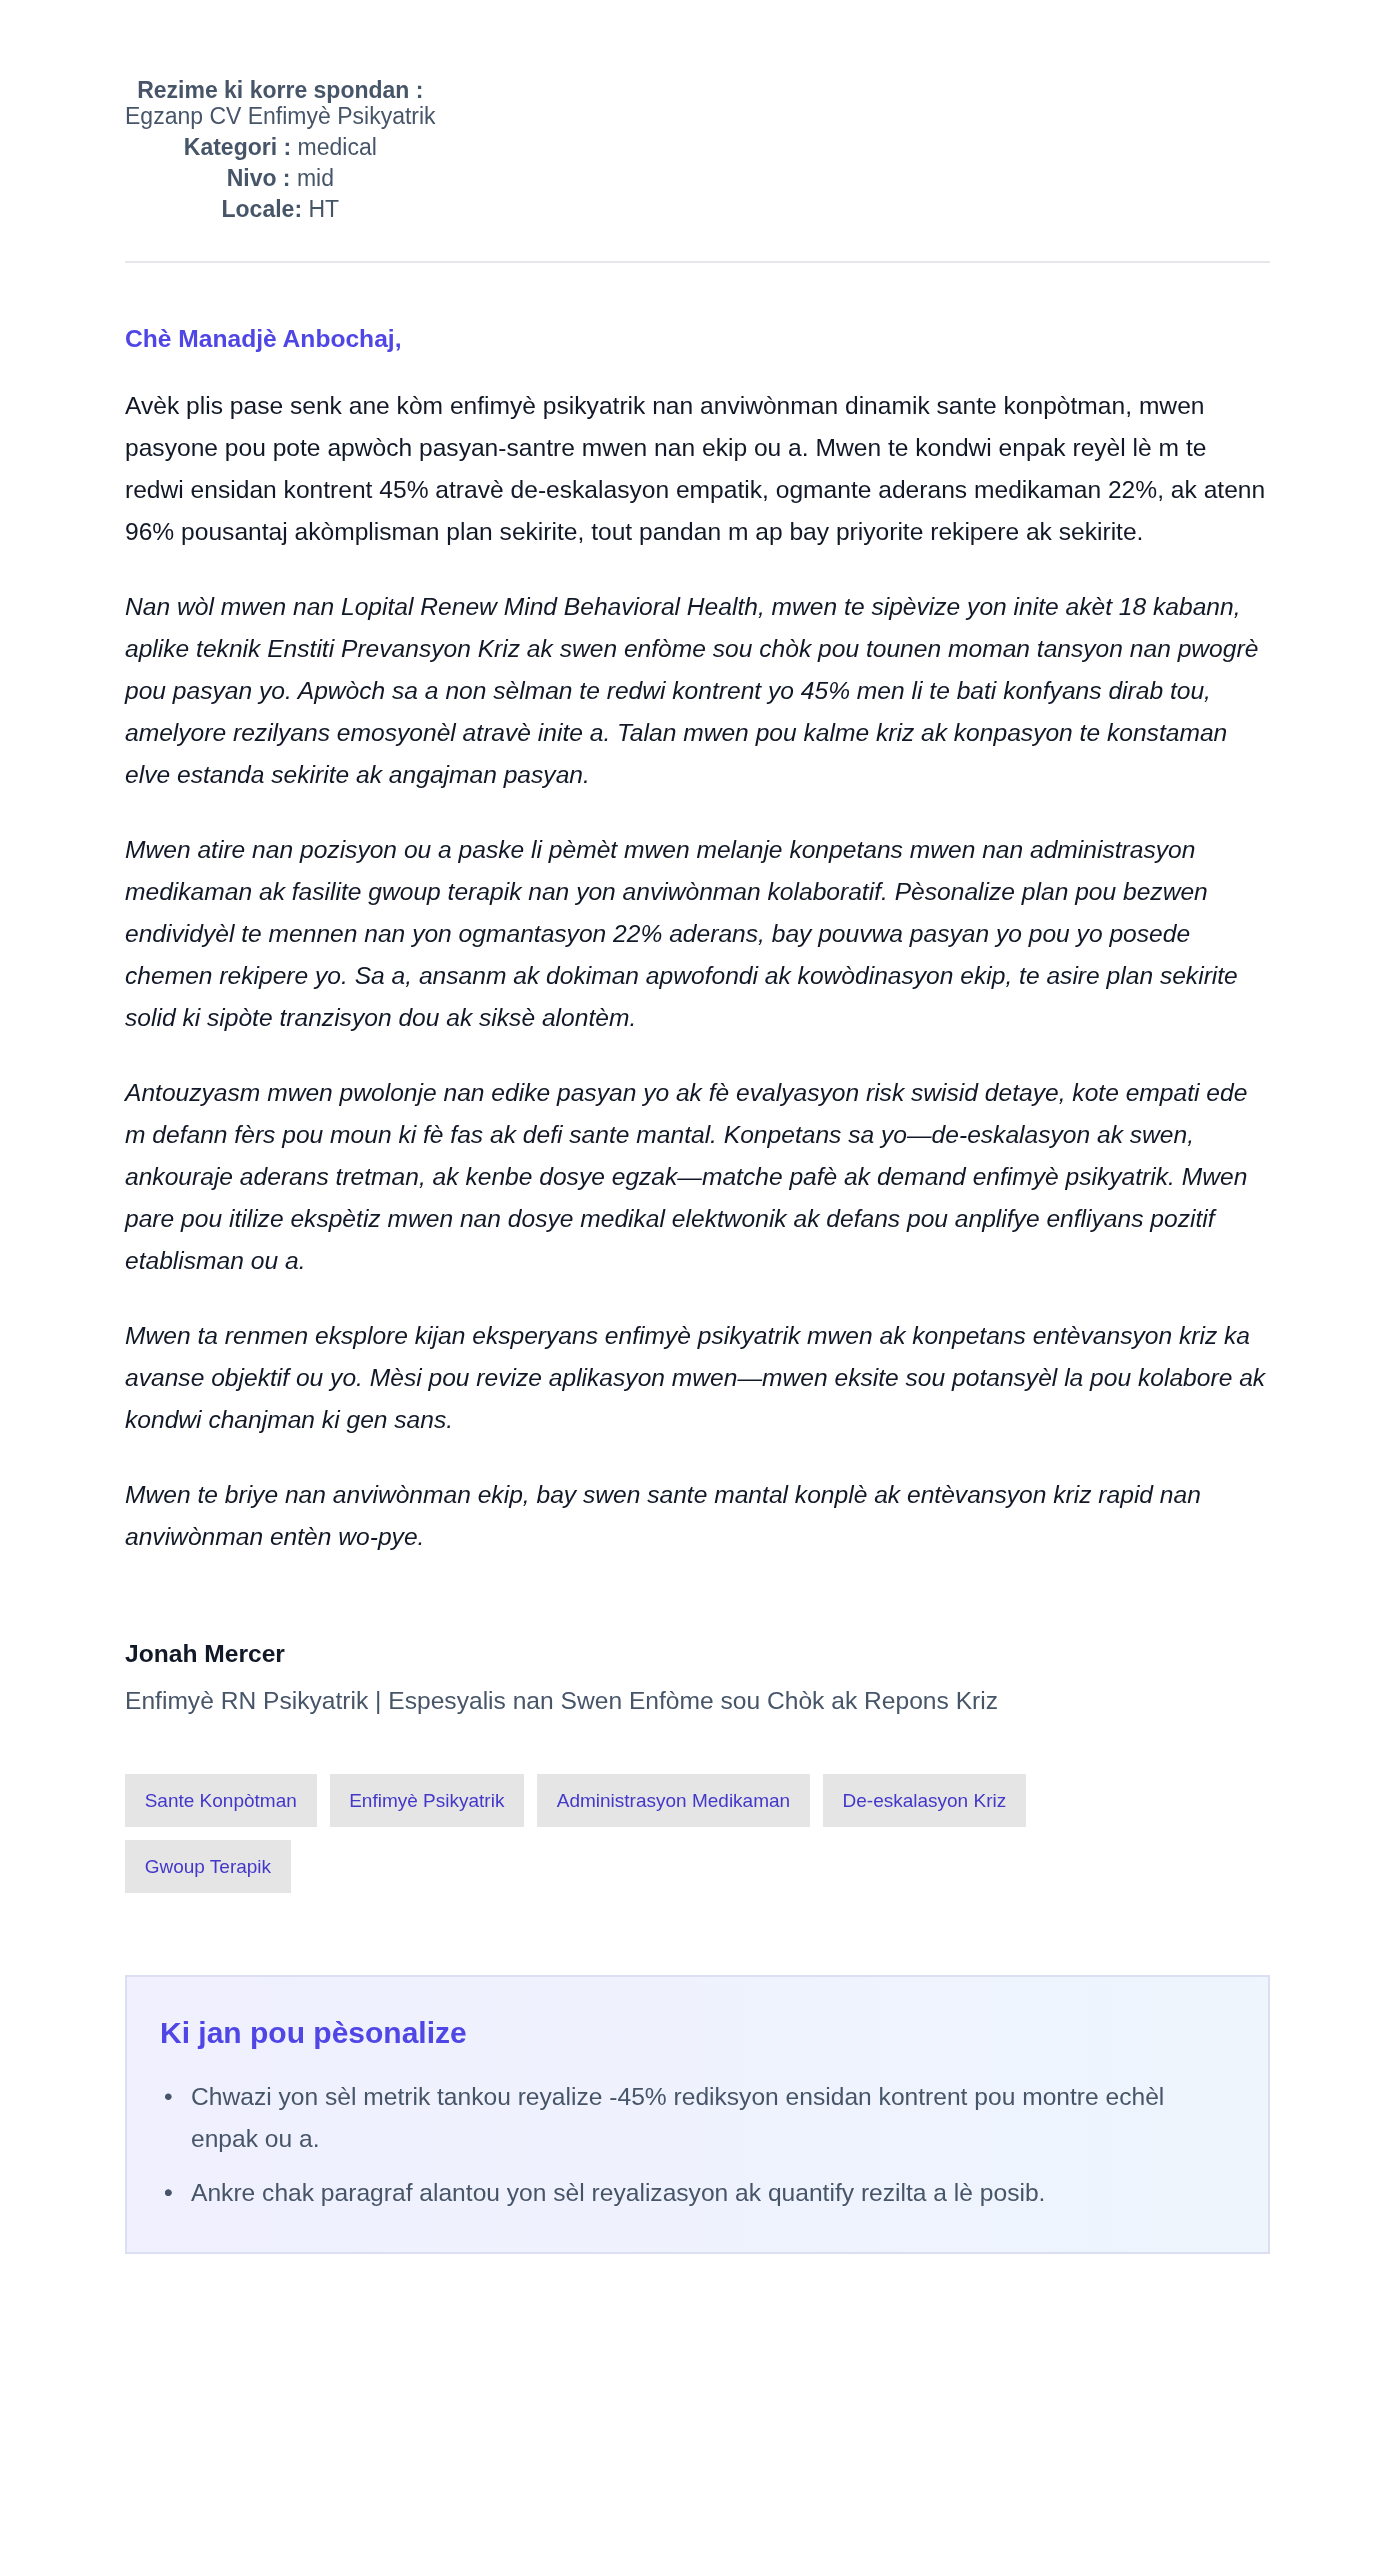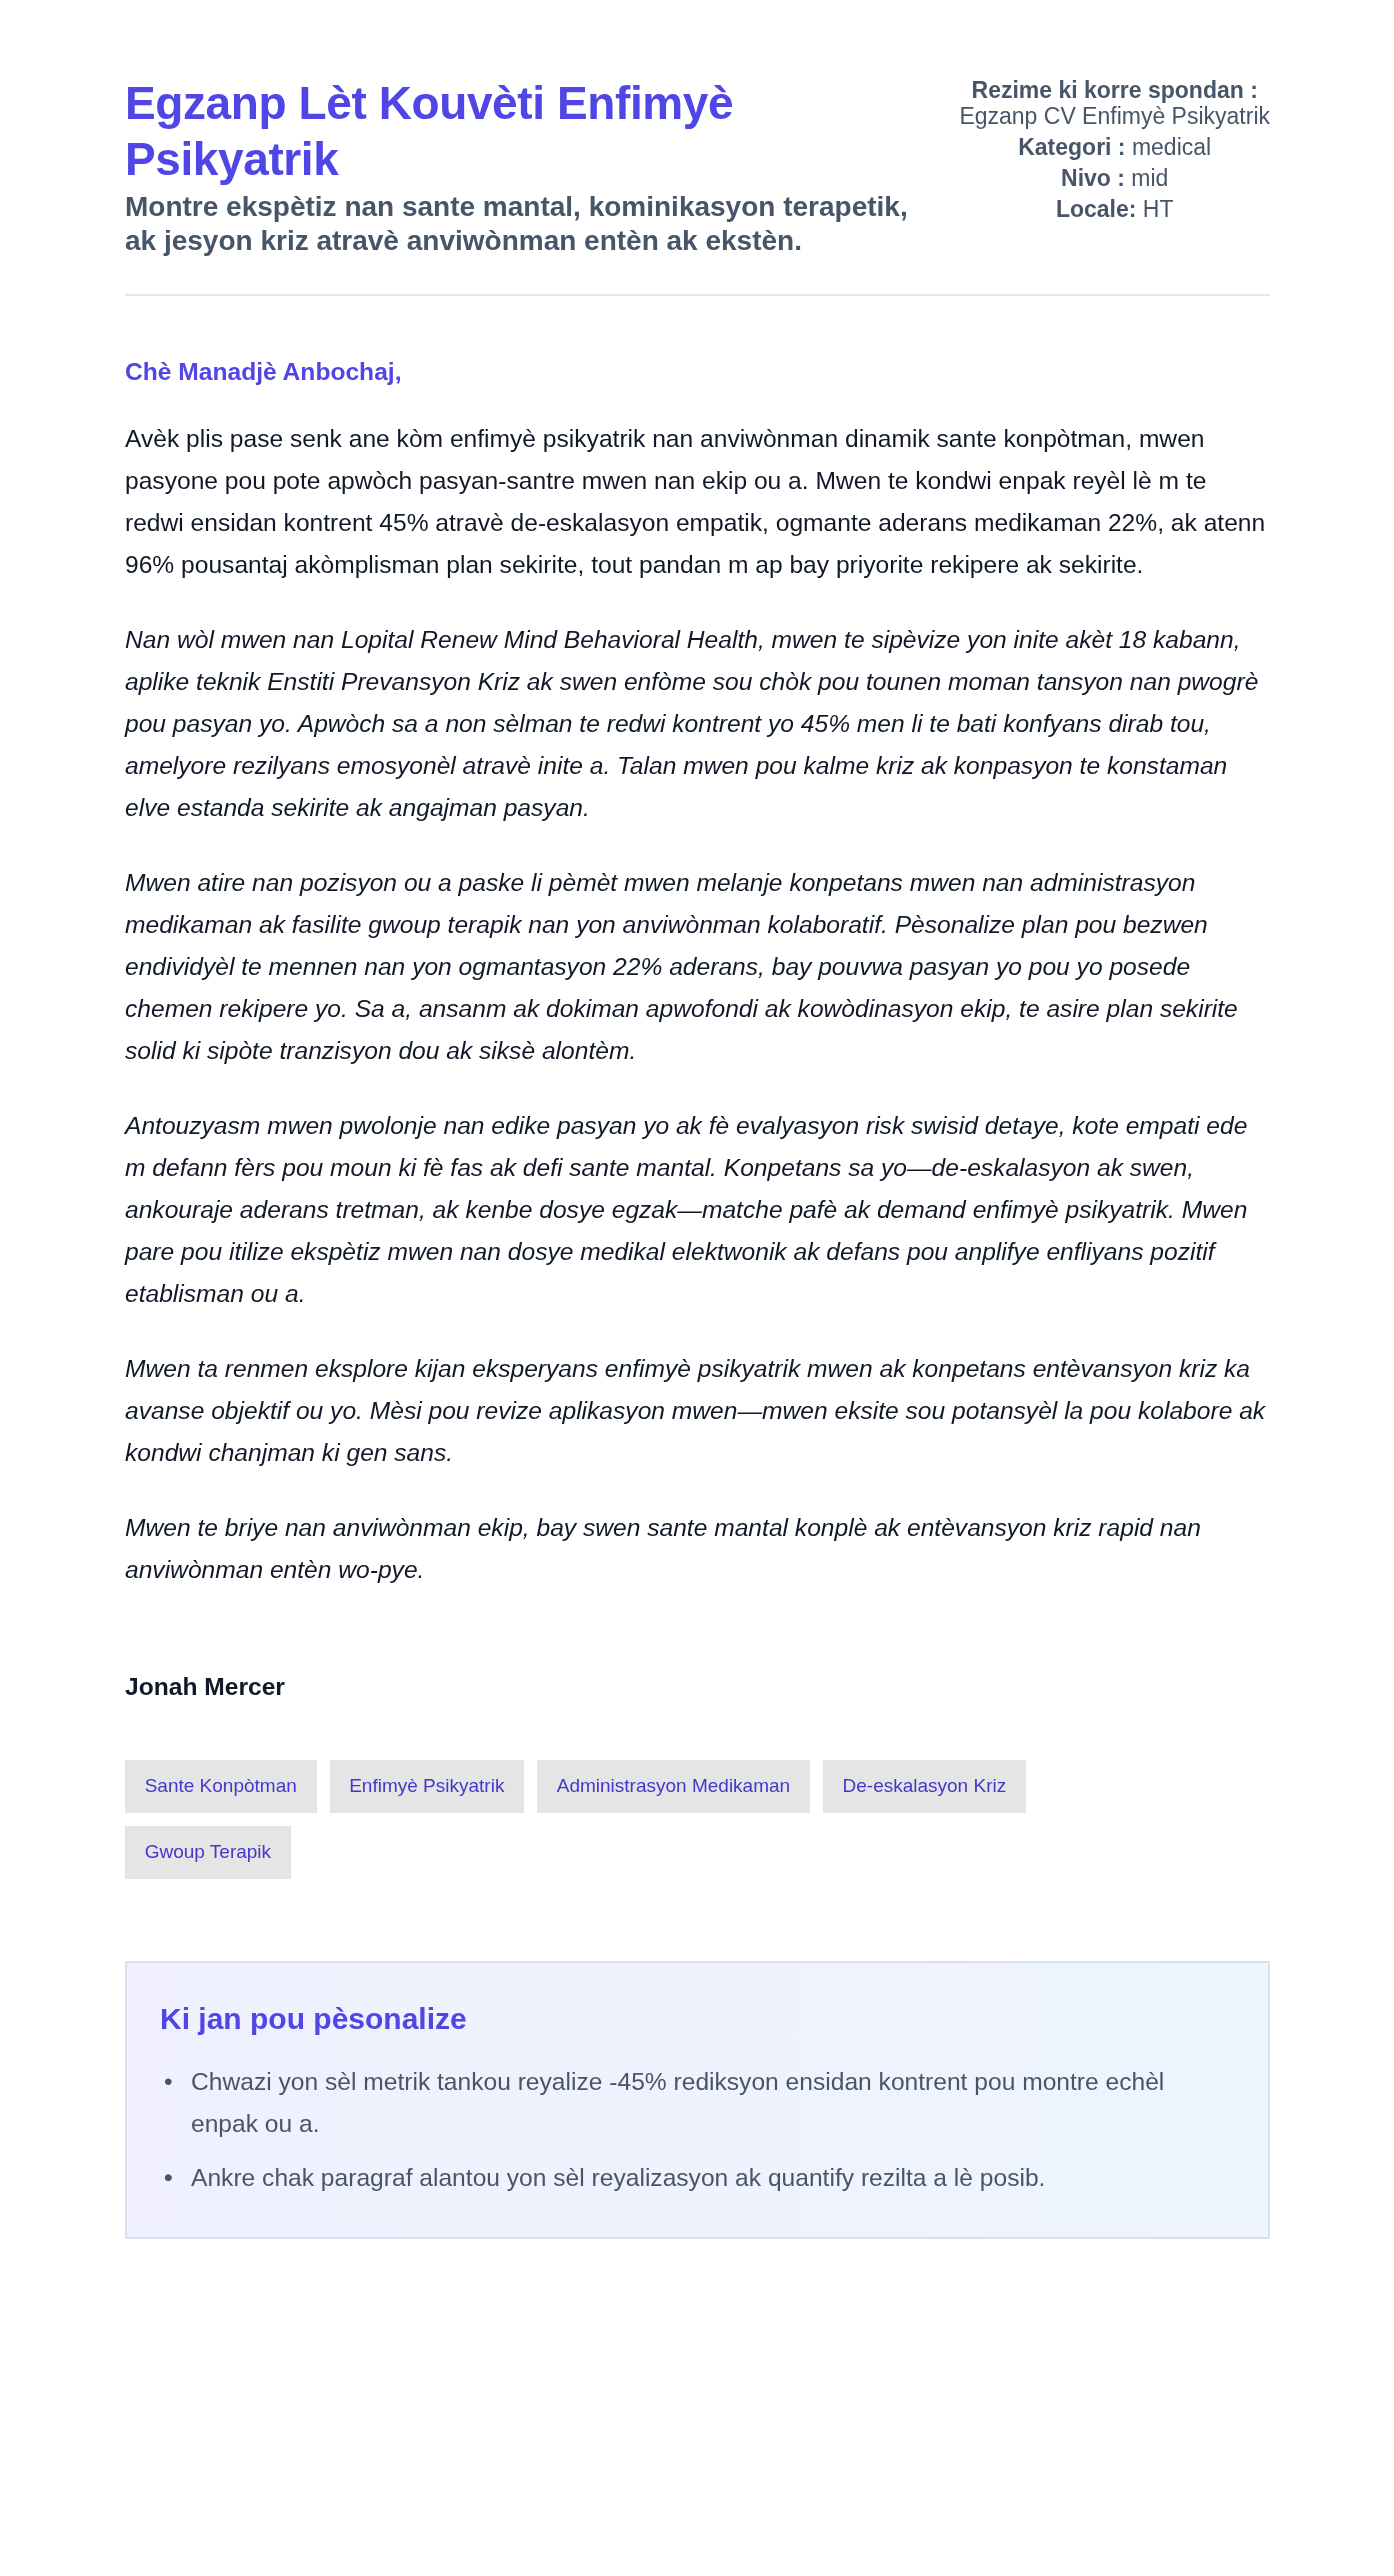--- a/index.html
+++ b/index.html
@@ -142,24 +142,20 @@
     text-align: center;
     color: #475569;
   }
 </style>
 </head>
 <body>
 
 <div class="page">
 
   <header class="header">
-    <div class="header-left">
-      <h1 class="title">Egzanp Lèt Kouvèti Enfimyè Psikyatrik</h1>
-      <h2 class="subtitle">Montre ekspètiz nan sante mantal, kominikasyon terapetik, ak jesyon kriz atravè anviwònman entèn ak ekstèn.</h2>
-    </div>
     <div class="meta">
       <span class="row resume-line">
         <span class="k">Rezime ki korre spondan :</span>
       </span>
       <span class="resume-value v">Egzanp CV Enfimyè Psikyatrik</span>
       <span class="row">
         <span class="k">Kategori :</span>
         <span class="v">medical</span>
       </span>
       <span class="row">
@@ -180,20 +176,21 @@
       <p>Avèk plis pase senk ane kòm enfimyè psikyatrik nan anviwònman dinamik sante konpòtman, mwen pasyone pou pote apwòch pasyan-santre mwen nan ekip ou a. Mwen te kondwi enpak reyèl lè m te redwi ensidan kontrent 45% atravè de-eskalasyon empatik, ogmante aderans medikaman 22%, ak atenn 96% pousantaj akòmplisman plan sekirite, tout pandan m ap bay priyorite rekipere ak sekirite.</p>
       <p>Nan wòl mwen nan Lopital Renew Mind Behavioral Health, mwen te sipèvize yon inite akèt 18 kabann, aplike teknik Enstiti Prevansyon Kriz ak swen enfòme sou chòk pou tounen moman tansyon nan pwogrè pou pasyan yo. Apwòch sa a non sèlman te redwi kontrent yo 45% men li te bati konfyans dirab tou, amelyore rezilyans emosyonèl atravè inite a. Talan mwen pou kalme kriz ak konpasyon te konstaman elve estanda sekirite ak angajman pasyan.</p>
       <p>Mwen atire nan pozisyon ou a paske li pèmèt mwen melanje konpetans mwen nan administrasyon medikaman ak fasilite gwoup terapik nan yon anviwònman kolaboratif. Pèsonalize plan pou bezwen endividyèl te mennen nan yon ogmantasyon 22% aderans, bay pouvwa pasyan yo pou yo posede chemen rekipere yo. Sa a, ansanm ak dokiman apwofondi ak kowòdinasyon ekip, te asire plan sekirite solid ki sipòte tranzisyon dou ak siksè alontèm.</p>
       <p>Antouzyasm mwen pwolonje nan edike pasyan yo ak fè evalyasyon risk swisid detaye, kote empati ede m defann fèrs pou moun ki fè fas ak defi sante mantal. Konpetans sa yo—de-eskalasyon ak swen, ankouraje aderans tretman, ak kenbe dosye egzak—matche pafè ak demand enfimyè psikyatrik. Mwen pare pou itilize ekspètiz mwen nan dosye medikal elektwonik ak defans pou anplifye enfliyans pozitif etablisman ou a.</p>
       <p>Mwen ta renmen eksplore kijan eksperyans enfimyè psikyatrik mwen ak konpetans entèvansyon kriz ka avanse objektif ou yo. Mèsi pou revize aplikasyon mwen—mwen eksite sou potansyèl la pou kolabore ak kondwi chanjman ki gen sans.</p>
       <p>Mwen te briye nan anviwònman ekip, bay swen sante mantal konplè ak entèvansyon kriz rapid nan anviwònman entèn wo-pye.</p>
     </div>
 
     <div class="signoff">
       <div class="sig-name">Jonah Mercer</div>
+      <div class="sig-title">Enfimyè RN Psikyatrik | Espesyalis nan Swen Enfòme sou Chòk ak Repons Kriz</div>
     </div>
 
     <div class="tags">
       <span class="tag">Sante Konpòtman</span>
       <span class="tag">Enfimyè Psikyatrik</span>
       <span class="tag">Administrasyon Medikaman</span>
       <span class="tag">De-eskalasyon Kriz</span>
       <span class="tag">Gwoup Terapik</span>
     </div>
 

